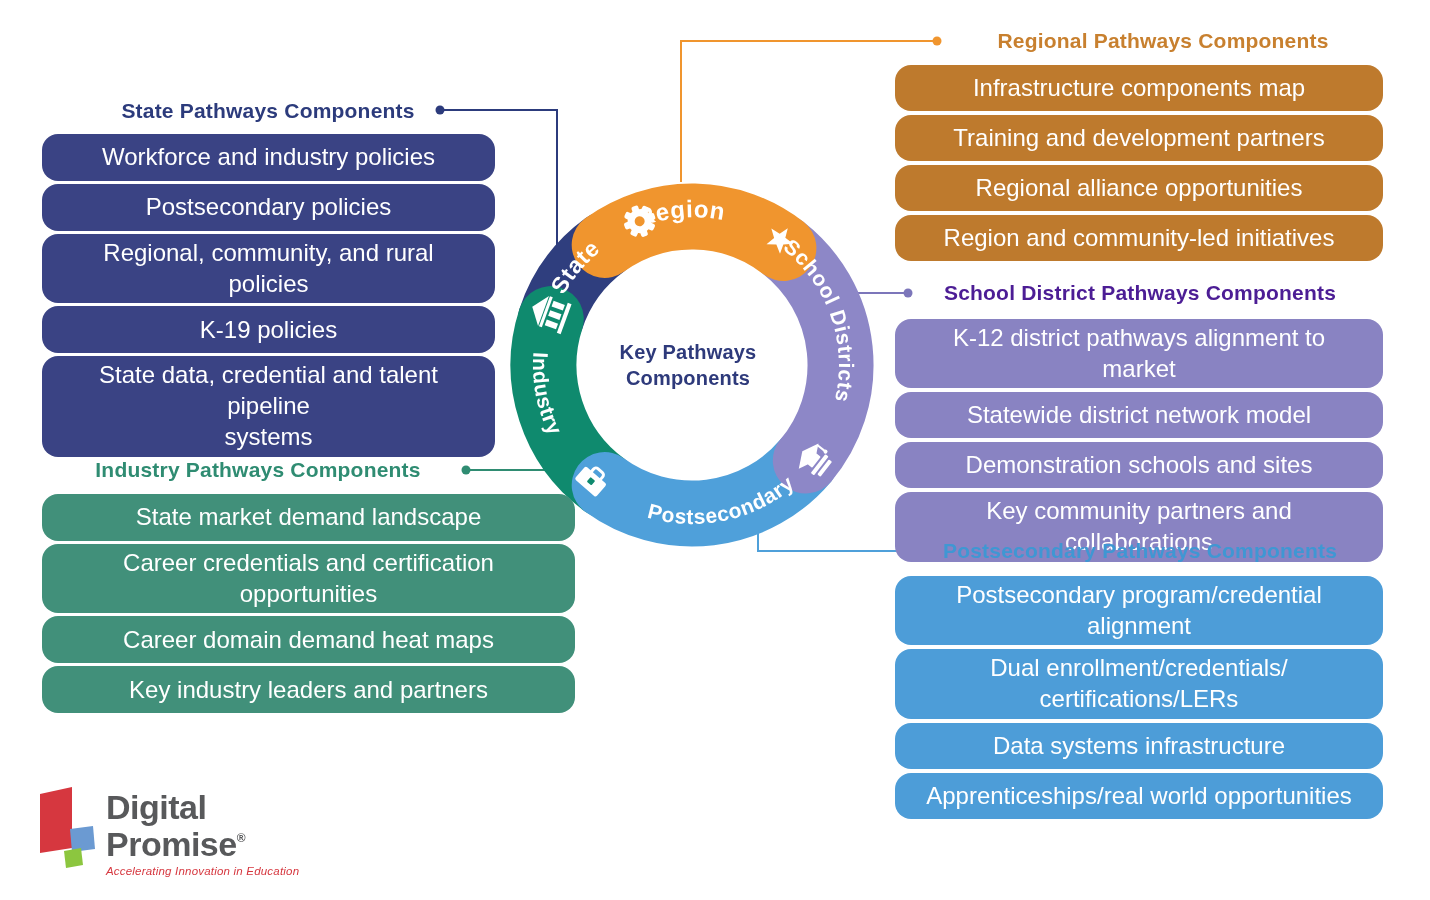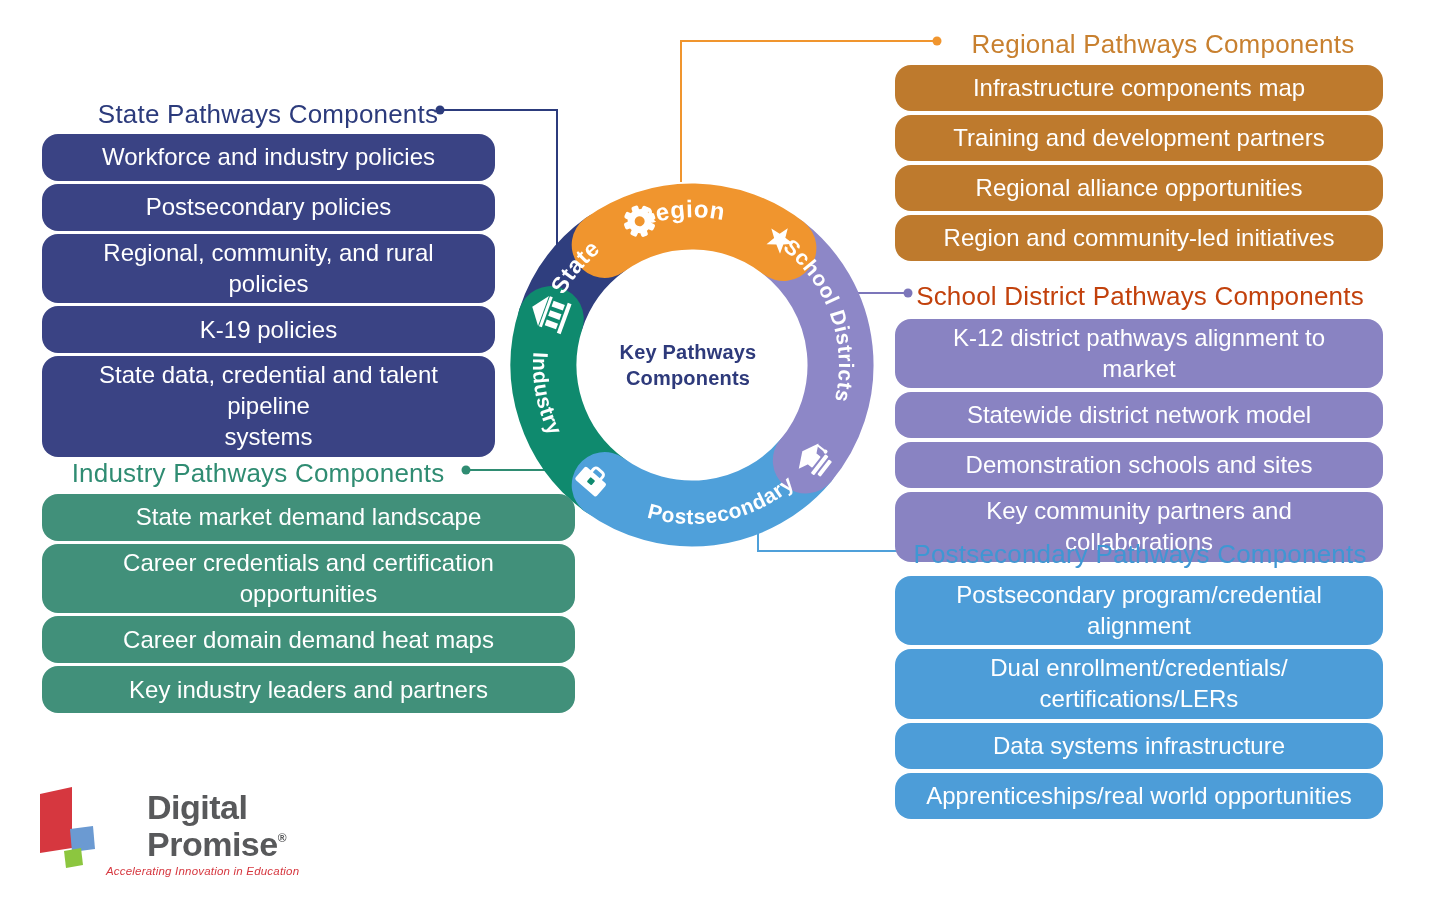--- a/index.html
+++ b/index.html
@@ -1,42 +1,42 @@
 <!DOCTYPE html>
 <html><head>
 <meta charset="utf-8">
 <style>
   html,body{margin:0;padding:0;background:#fff;}
   .canvas{position:relative;width:1430px;height:900px;background:#ffffff;overflow:hidden;
           font-family:"Liberation Sans",sans-serif;}
   svg.overlay{position:absolute;left:0;top:0;width:1430px;height:900px;}
   
   .heading{position:absolute;transform:translateX(-50%);white-space:nowrap;
-           font-weight:normal;font-size:26px;letter-spacing:.2px;}
+           font-weight:bold;font-size:21px;letter-spacing:.2px;}
   .h-state{color:#2C3B7C;} .h-industry{color:#2F8C72;} .h-regional{color:#C8802F;}
-  .h-school{color:#c2410c;} .h-postsec{color:#3F97D3;}
+  .h-school{color:#4c1d95;} .h-postsec{color:#3F97D3;}
   .stack{position:absolute;display:flex;flex-direction:column;}
   .stack.left{gap:3px;justify-content:center;} .stack.right{gap:4px;}
   .box{display:flex;align-items:center;justify-content:center;text-align:center;
        color:#ffffff;font-size:24px;line-height:1.28;padding:4px 28px;box-sizing:border-box;
        white-space:pre-line;border-radius:16px;}
   .box.navy{background:#3A4384;min-height:47px;}
   .box.green{background:#41907A;min-height:47px;}
   .box.orange{background:#BE7A2D;min-height:46px;}
   .box.purple{background:#8983C2;min-height:46px;}
   .box.blue{background:#4D9DD8;min-height:46px;}
   
   .center-title{position:absolute;left:688px;top:365px;transform:translate(-50%,-50%);
                 width:300px;text-align:center;font-weight:bold;font-size:20px;line-height:1.32;
                 color:#2E3A7B;white-space:pre-line;letter-spacing:.2px;}
   
   .ring-label{fill:#ffffff;font-weight:bold;letter-spacing:.6px;}
   
   .logo-text{position:absolute;left:106px;top:792px;color:#58595B;}
-  .logo-line{font-weight:bold;font-size:34px;line-height:31px;letter-spacing:-.5px;margin-left:41px;}
+  .logo-line{font-weight:bold;font-size:34px;line-height:31px;letter-spacing:-.5px;}
   .logo-reg{font-size:12px;vertical-align:14px;font-weight:bold;}
   .logo-tagline{margin-top:5px;font-style:italic;font-size:11.5px;color:#D6373F;letter-spacing:.2px;}
 </style>
 </head>
 <body>
 
 <div class="canvas">
 
   <svg class="overlay" viewBox="0 0 1430 900">
 

